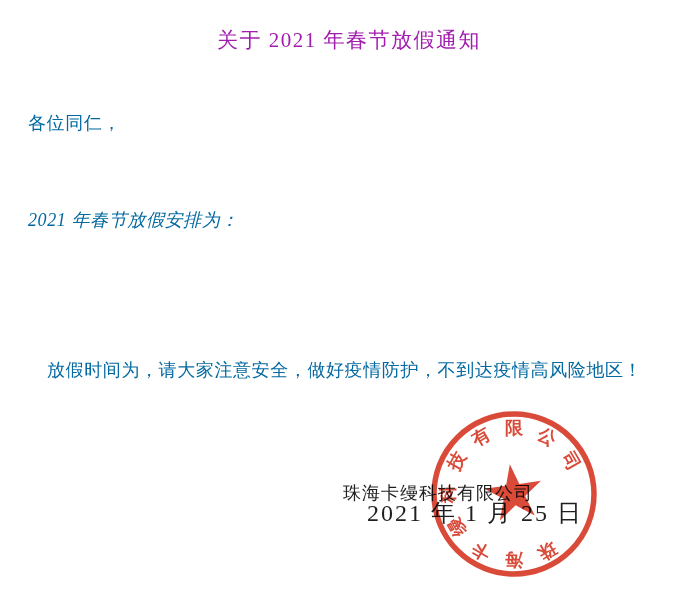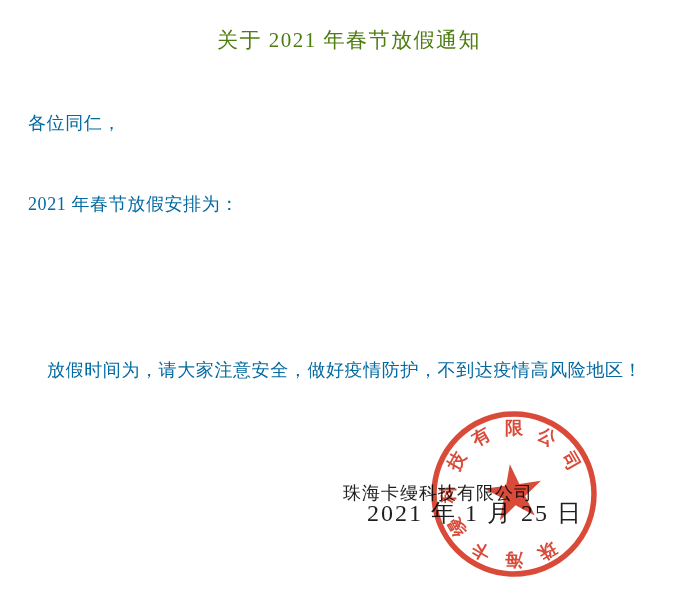--- a/index.html
+++ b/index.html
@@ -15,33 +15,33 @@
   .title {
     position: absolute;
     top: 26px;
     left: 0;
     width: 100%;
     margin: 0;
     text-align: center;
     font-size: 21px;
     font-weight: normal;
     letter-spacing: 1.5px;
-    color: #4d7c0f;
+    color: #a21caf;
   }
   .line {
     position: absolute;
     margin: 0;
     font-size: 18px;
     letter-spacing: 0.6px;
     white-space: nowrap;
     color: #0369a1;
   }
   .l0 { top: 111px; left: 28px; }
   .l1 { top: 152px; left: 55px; }
-  .l2 { top: 192px; left: 28px; }
+  .l2 { top: 208px; left: 28px; font-style: italic; }
   .l3 { top: 234px; left: 55px; }
   .l4 { top: 276px; left: 55px; }
   .l5 { top: 317px; left: 47px; }
   .l6 { top: 358px; left: 47px; }
   .sig-company {
     position: absolute;
     top: 481px;
     left: 343px;
     font-size: 18px;
     letter-spacing: 1px;

